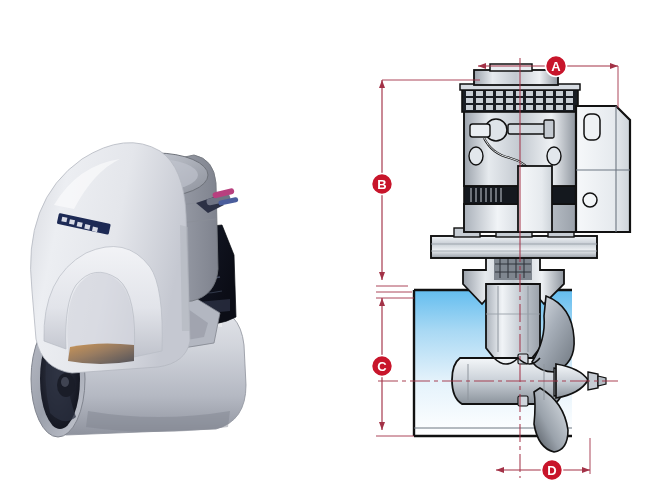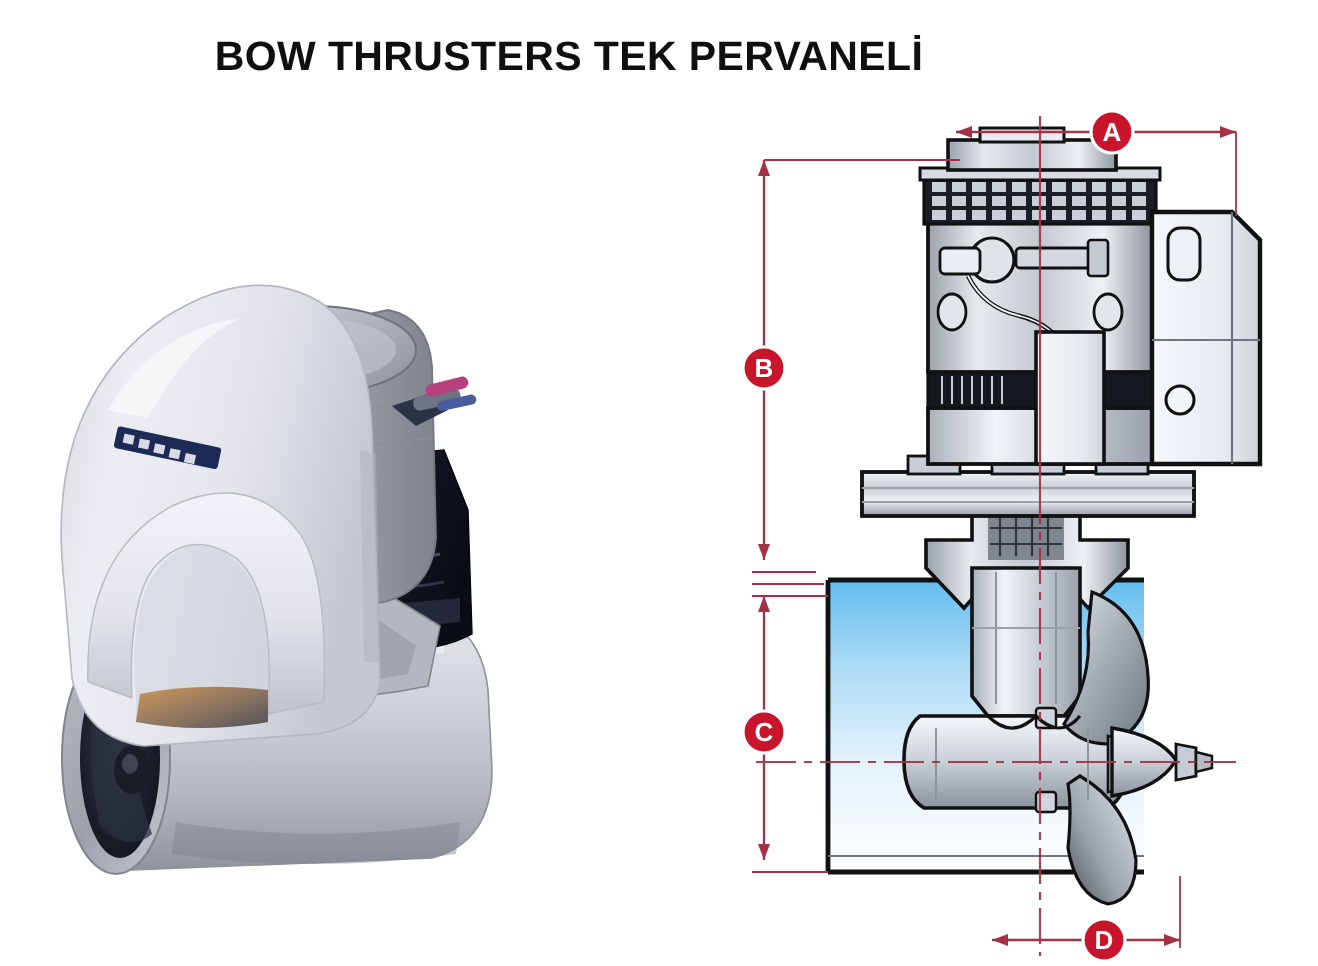--- a/index.html
+++ b/index.html
@@ -48,21 +48,20 @@
     width: 290px;
     height: 425px;
   }
   svg { display: block; overflow: visible; }
 </style>
 </head>
 <body>
 
 <div id="page">
 
-  <div id="page-title">BOW THRUSTERS TEK PERVANELİ</div>
 
   <div id="photo-panel">
     <svg width="280" height="400" viewBox="0 0 280 400">
       <defs>
         <linearGradient id="coverGrad" x1="0" y1="0" x2="1" y2="0.3">
           <stop offset="0%" stop-color="#d6d8de"></stop>
           <stop offset="25%" stop-color="#eceef2"></stop>
           <stop offset="60%" stop-color="#e4e6eb"></stop>
           <stop offset="100%" stop-color="#c5c8d1"></stop>
         </linearGradient>

